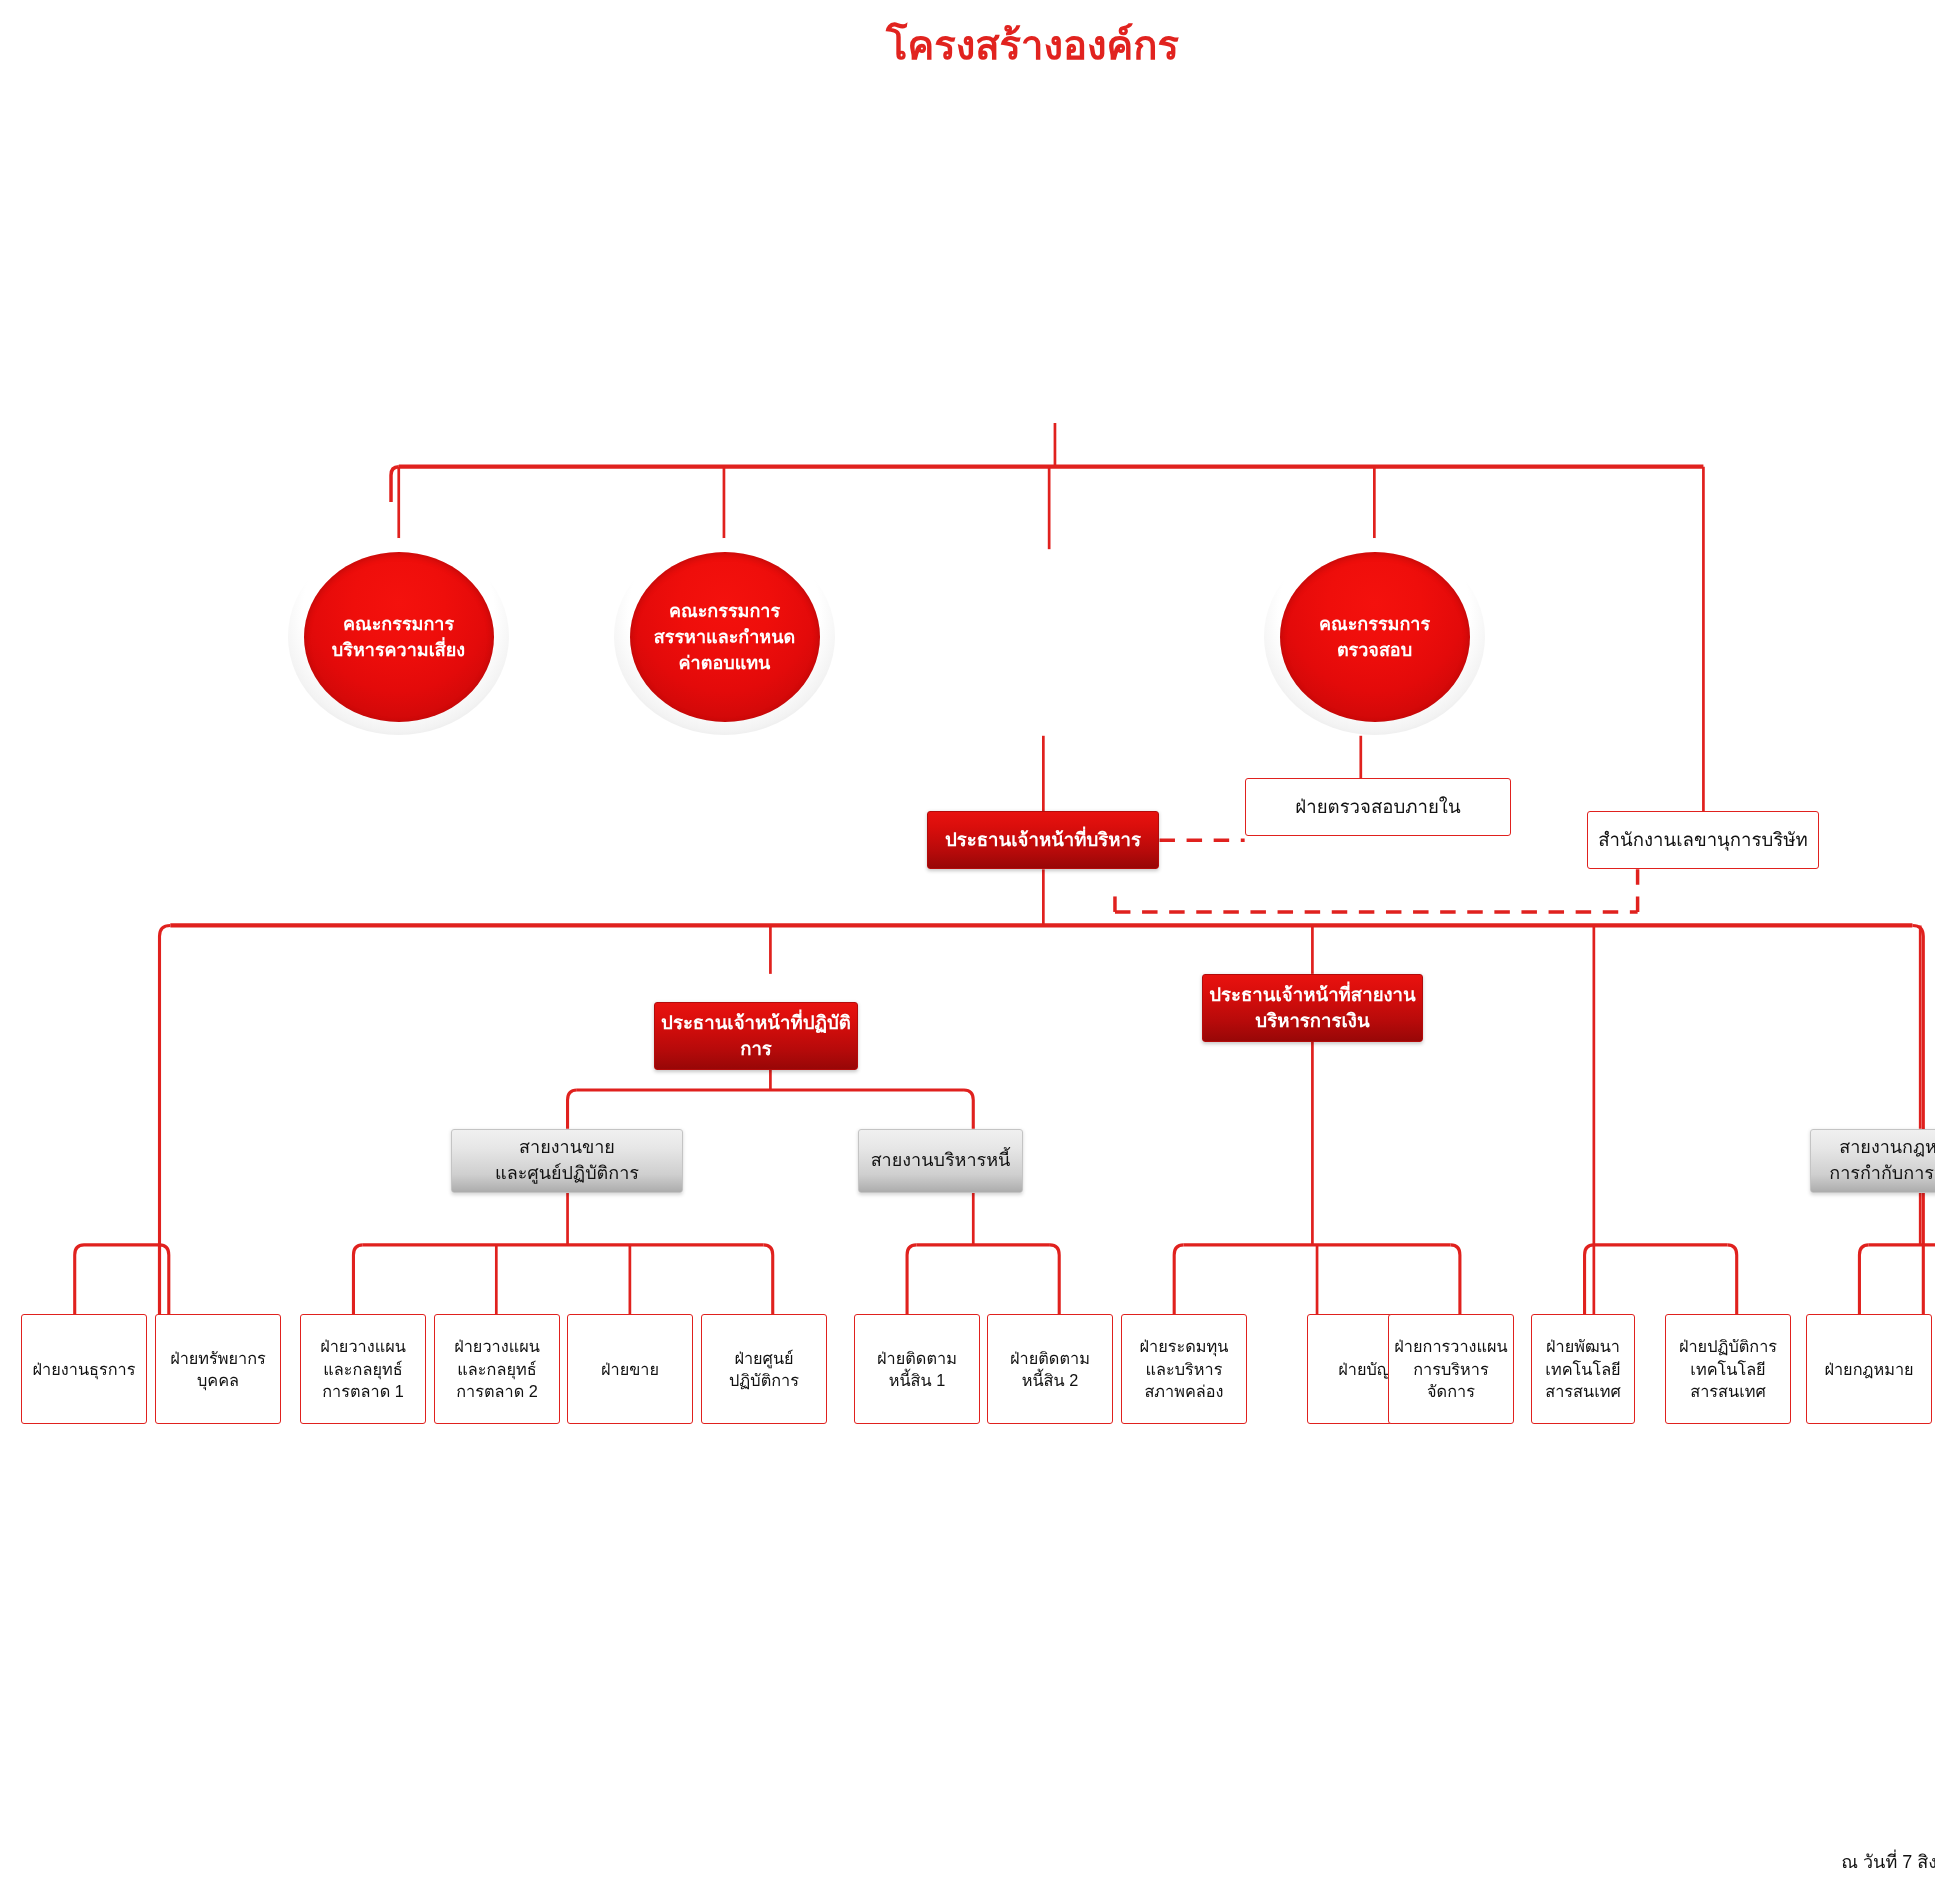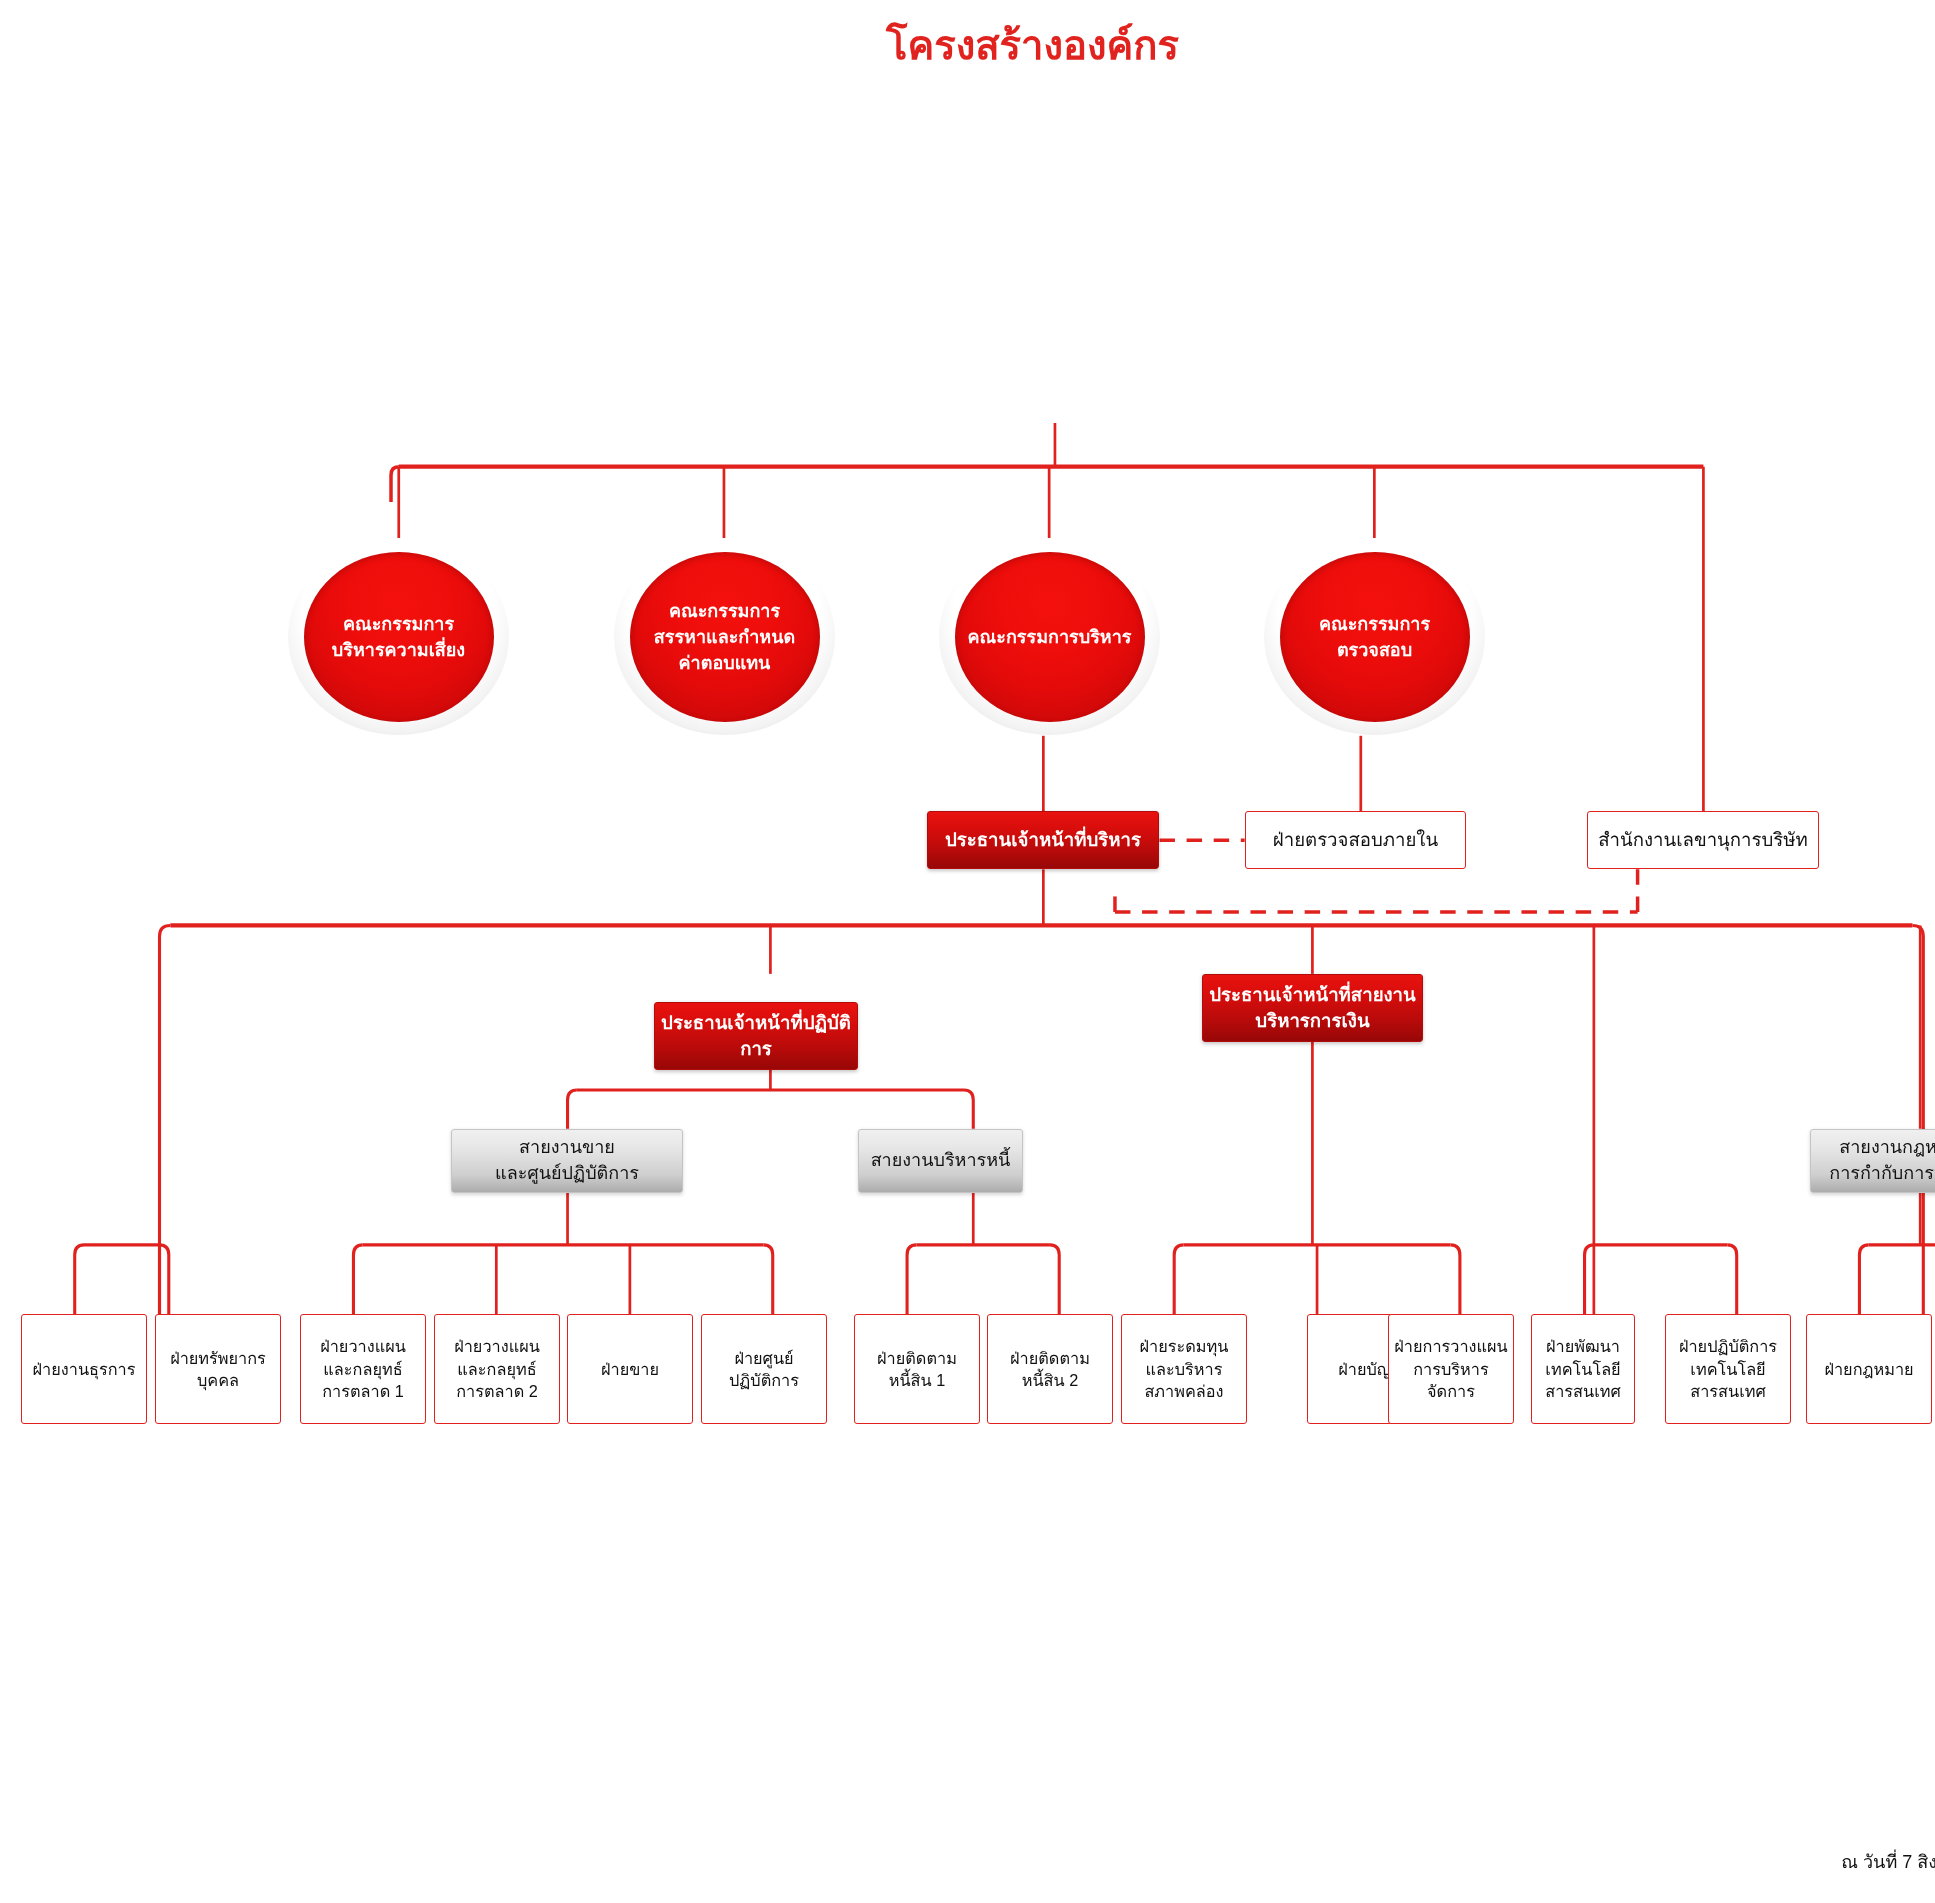--- a/index.html
+++ b/index.html
@@ -126,21 +126,21 @@
   
   .whitebox{
     background:#ffffff;
     border:1.5px solid #E0211E;
   }
   .whitebox .lbl{ color:#111111; }
 
   
   #node-ceo{ left:927px; top:811px; width:232px; height:58px; font-size:0; }
   #node-ceo .lbl{ font-size:18.6px; }
-  #node-internal-audit{ left:1245px; top:811px; width:221px; height:58px; }
+  #node-internal-audit{ left:1245px; top:778px; width:266px; height:58px; }
   #node-internal-audit .lbl{ font-size:18.6px; }
   #node-company-secretary{ left:1587px; top:811px; width:232px; height:58px; }
   #node-company-secretary .lbl{ font-size:18.6px; }
 
   
   #node-coo{ left:654px; top:1002px; width:204px; height:68px; }
   #node-coo .lbl{ font-size:18.6px; }
   #node-cfo{ left:1202px; top:974px; width:221px; height:68px; }
   #node-cfo .lbl{ font-size:18.6px; }
 
@@ -270,27 +270,20 @@
   <div class="node circ cmt" id="node-cmt-nomination">
     <div class="inner">
       <span class="lbl">
         <span>คณะกรรมการ</span><br>
         <span>สรรหาและกำหนด</span><br>
         <span>ค่าตอบแทน</span>
       </span>
     </div>
   </div>
 
-  <div class="node circ cmt" id="node-cmt-executive">
-    <div class="inner">
-      <span class="lbl">
-        <span>คณะกรรมการบริหาร</span>
-      </span>
-    </div>
-  </div>
 
   <div class="node circ cmt" id="node-cmt-audit">
     <div class="inner">
       <span class="lbl">
         <span>คณะกรรมการ</span><br>
         <span>ตรวจสอบ</span>
       </span>
     </div>
   </div>
 

